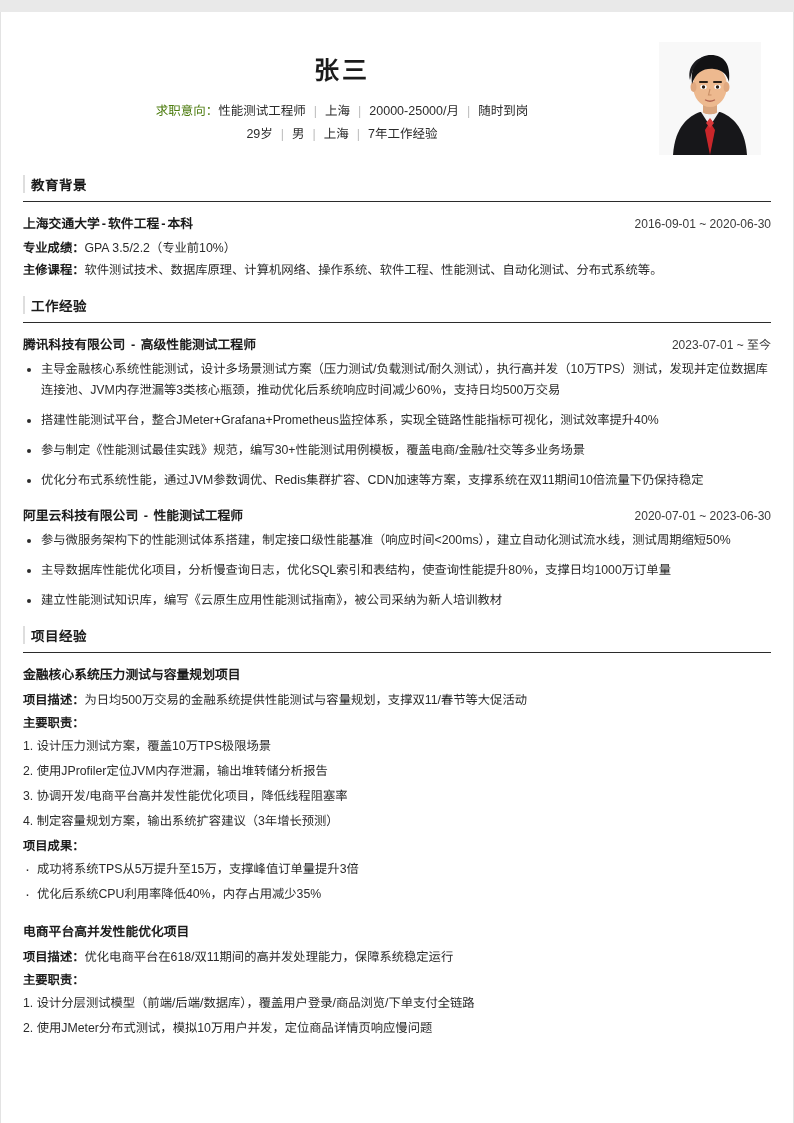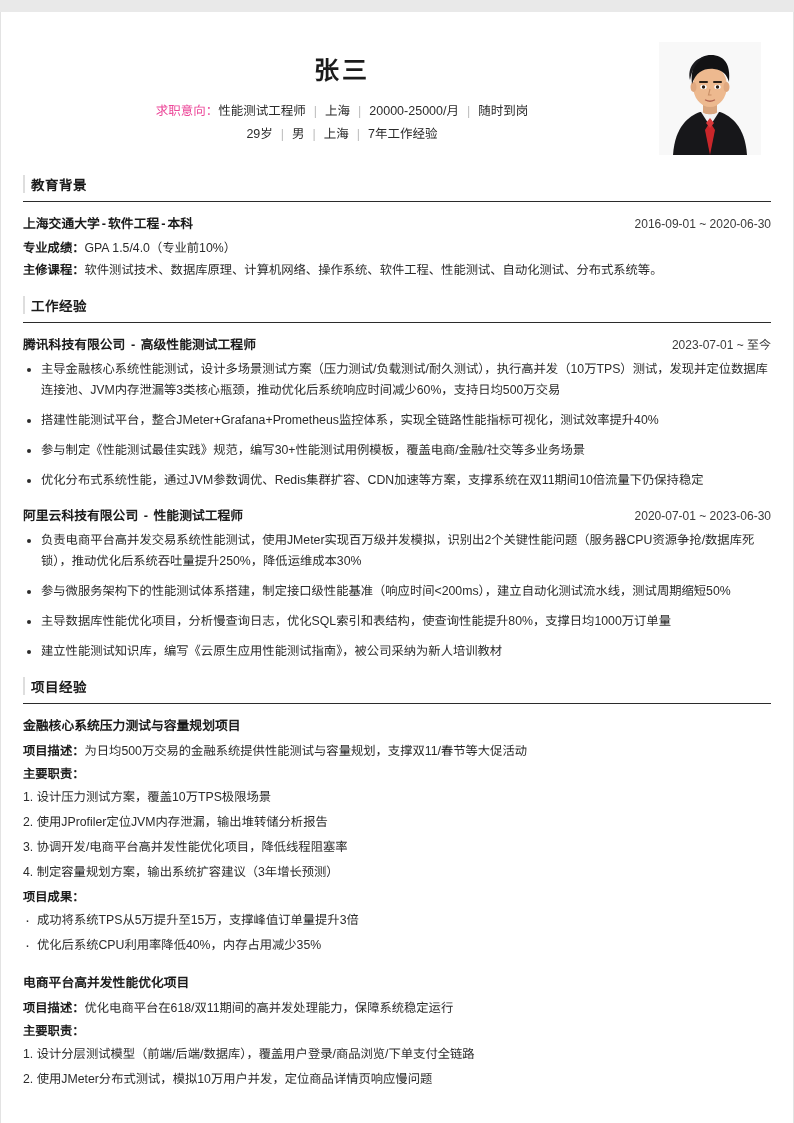--- a/index.html
+++ b/index.html
@@ -49,21 +49,21 @@
     line-height: 23px;
     padding-right: 110px;
     white-space: nowrap;
   }
   .meta-line .sep {
     color: #bdbdbd;
     padding: 0 8px;
     font-weight: 300;
   }
   .meta-line .label {
-    color: #ec4899;
+    color: #4d7c0f;
   }
 
   
   .avatar {
     position: absolute;
     right: 10px;
     top: 14px;
     width: 102px;
     height: 113px;
     background: #f7f7f7;
@@ -275,21 +275,21 @@
       </div>
       <div class="section-body">
         <div class="entry">
           <div class="entry-head">
             <div class="entry-title">
               <span>上海交通大学</span><span class="dash">-</span><span>软件工程</span><span class="dash">-</span><span>本科</span>
             </div>
             <div class="entry-date">2016-09-01 ~ 2020-06-30</div>
           </div>
           <div class="kv">
-            <b>专业成绩：</b><span>GPA 1.5/4.0（专业前10%）</span>
+            <b>专业成绩：</b><span>GPA 3.5/2.2（专业前10%）</span>
           </div>
           <div class="kv">
             <b>主修课程：</b><span>软件测试技术、数据库原理、计算机网络、操作系统、软件工程、性能测试、自动化测试、分布式系统等。</span>
           </div>
         </div>
       </div>
     </div>
 
     <div class="section">
       <div class="section-head">
@@ -307,21 +307,20 @@
               <li>参与制定《性能测试最佳实践》规范，编写30+性能测试用例模板，覆盖电商/金融/社交等多业务场景</li>
               <li>优化分布式系统性能，通过JVM参数调优、Redis集群扩容、CDN加速等方案，支撑系统在双11期间10倍流量下仍保持稳定</li>
             </ul>
           </div>
           <div class="entry">
             <div class="entry-head">
               <div class="entry-title"><span>阿里云科技有限公司</span><span class="dash"> - </span><span>性能测试工程师</span></div>
               <div class="entry-date">2020-07-01 ~ 2023-06-30</div>
             </div>
             <ul class="dots">
-              <li>负责电商平台高并发交易系统性能测试，使用JMeter实现百万级并发模拟，识别出2个关键性能问题（服务器CPU资源争抢/数据库死锁），推动优化后系统吞吐量提升250%，降低运维成本30%</li>
               <li>参与微服务架构下的性能测试体系搭建，制定接口级性能基准（响应时间&lt;200ms），建立自动化测试流水线，测试周期缩短50%</li>
               <li>主导数据库性能优化项目，分析慢查询日志，优化SQL索引和表结构，使查询性能提升80%，支撑日均1000万订单量</li>
               <li>建立性能测试知识库，编写《云原生应用性能测试指南》，被公司采纳为新人培训教材</li>
             </ul>
           </div>
         </div>
     </div>
 
     <div class="section">
       <div class="section-head">

